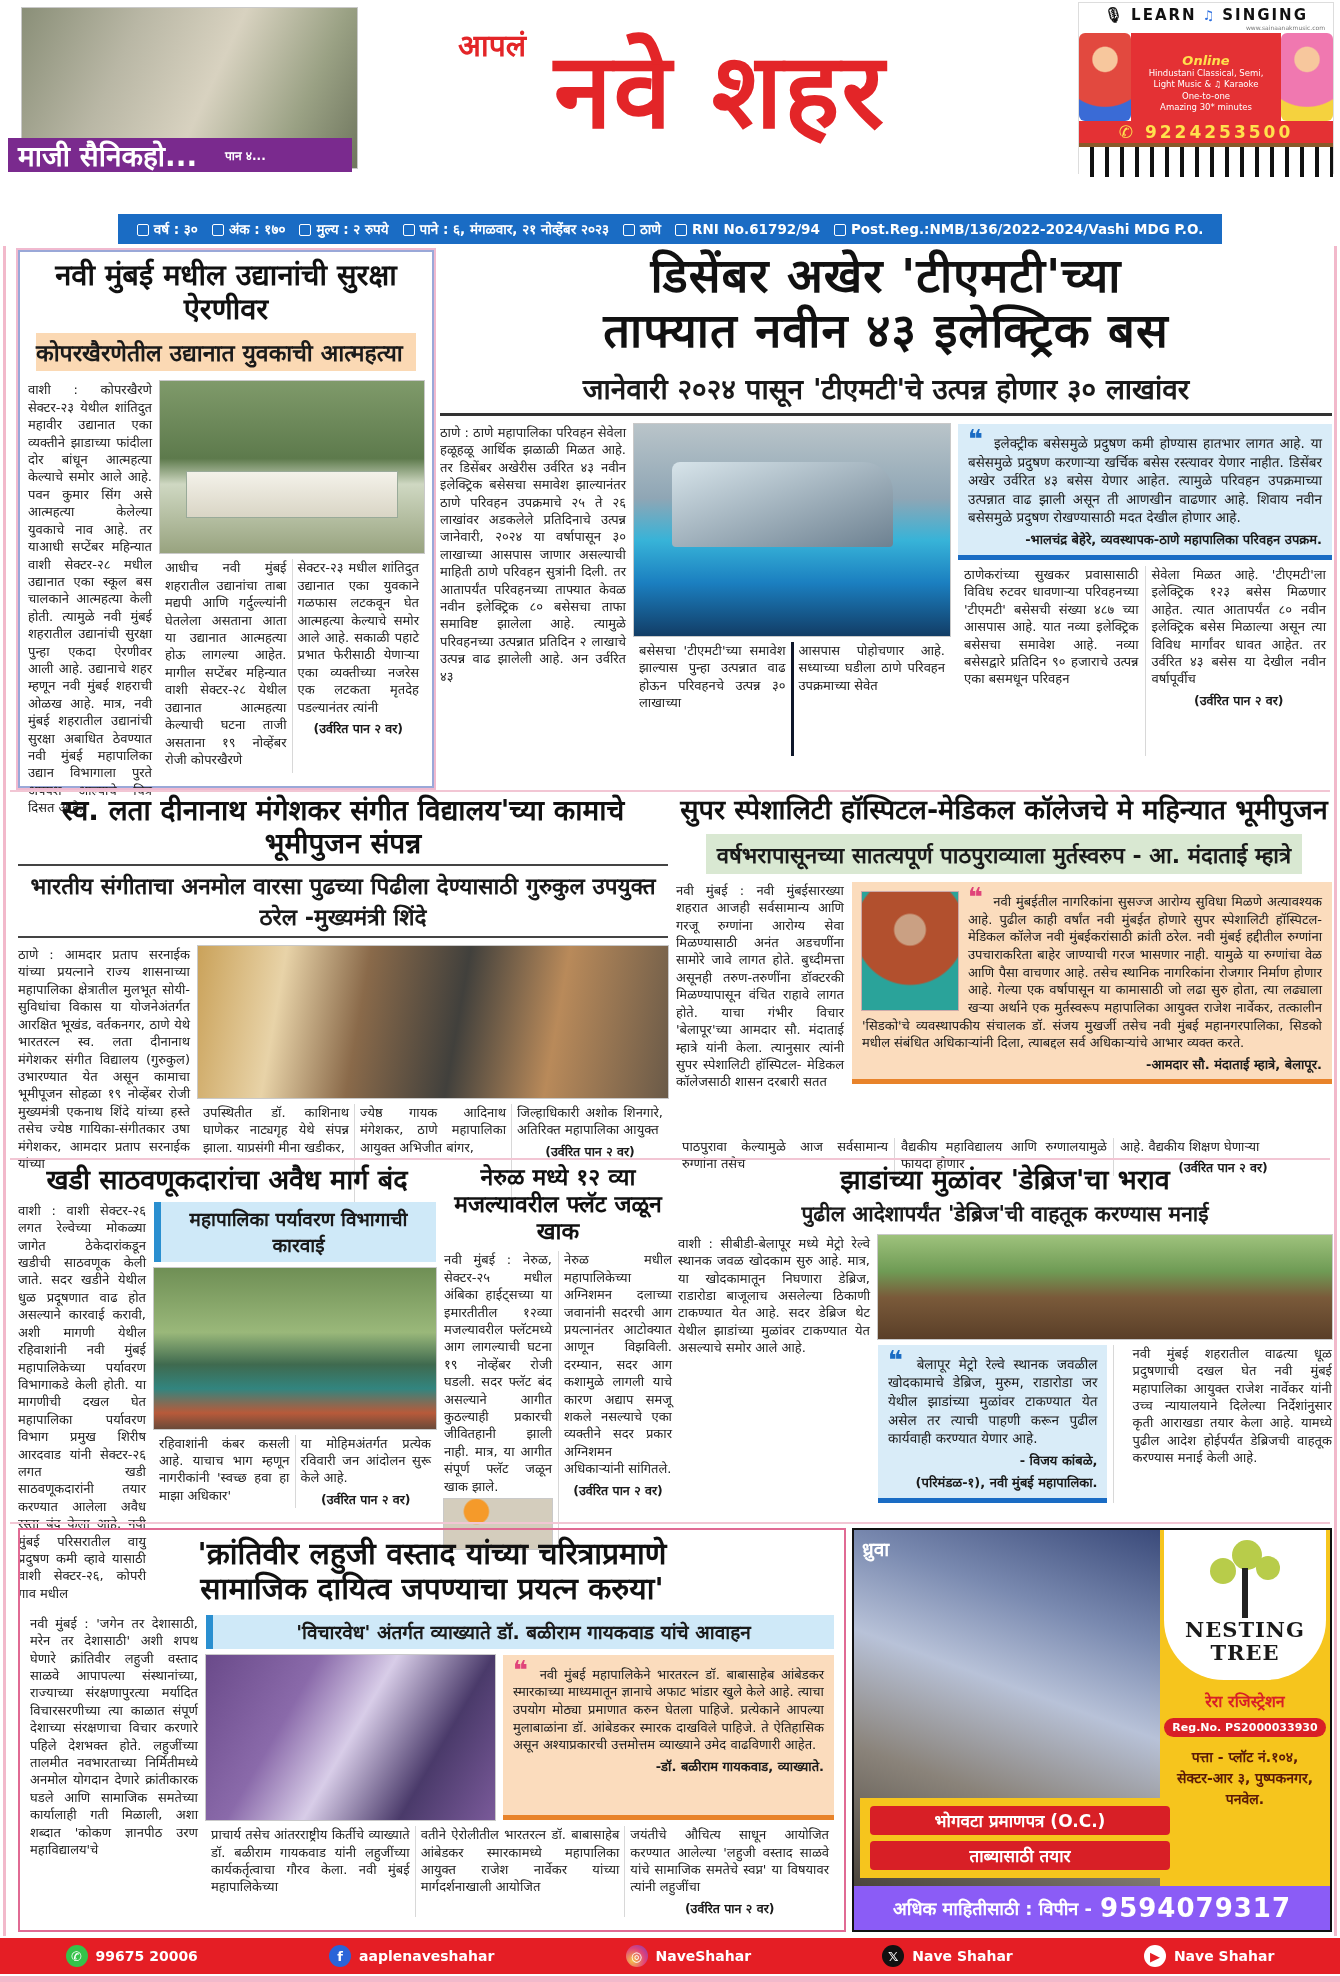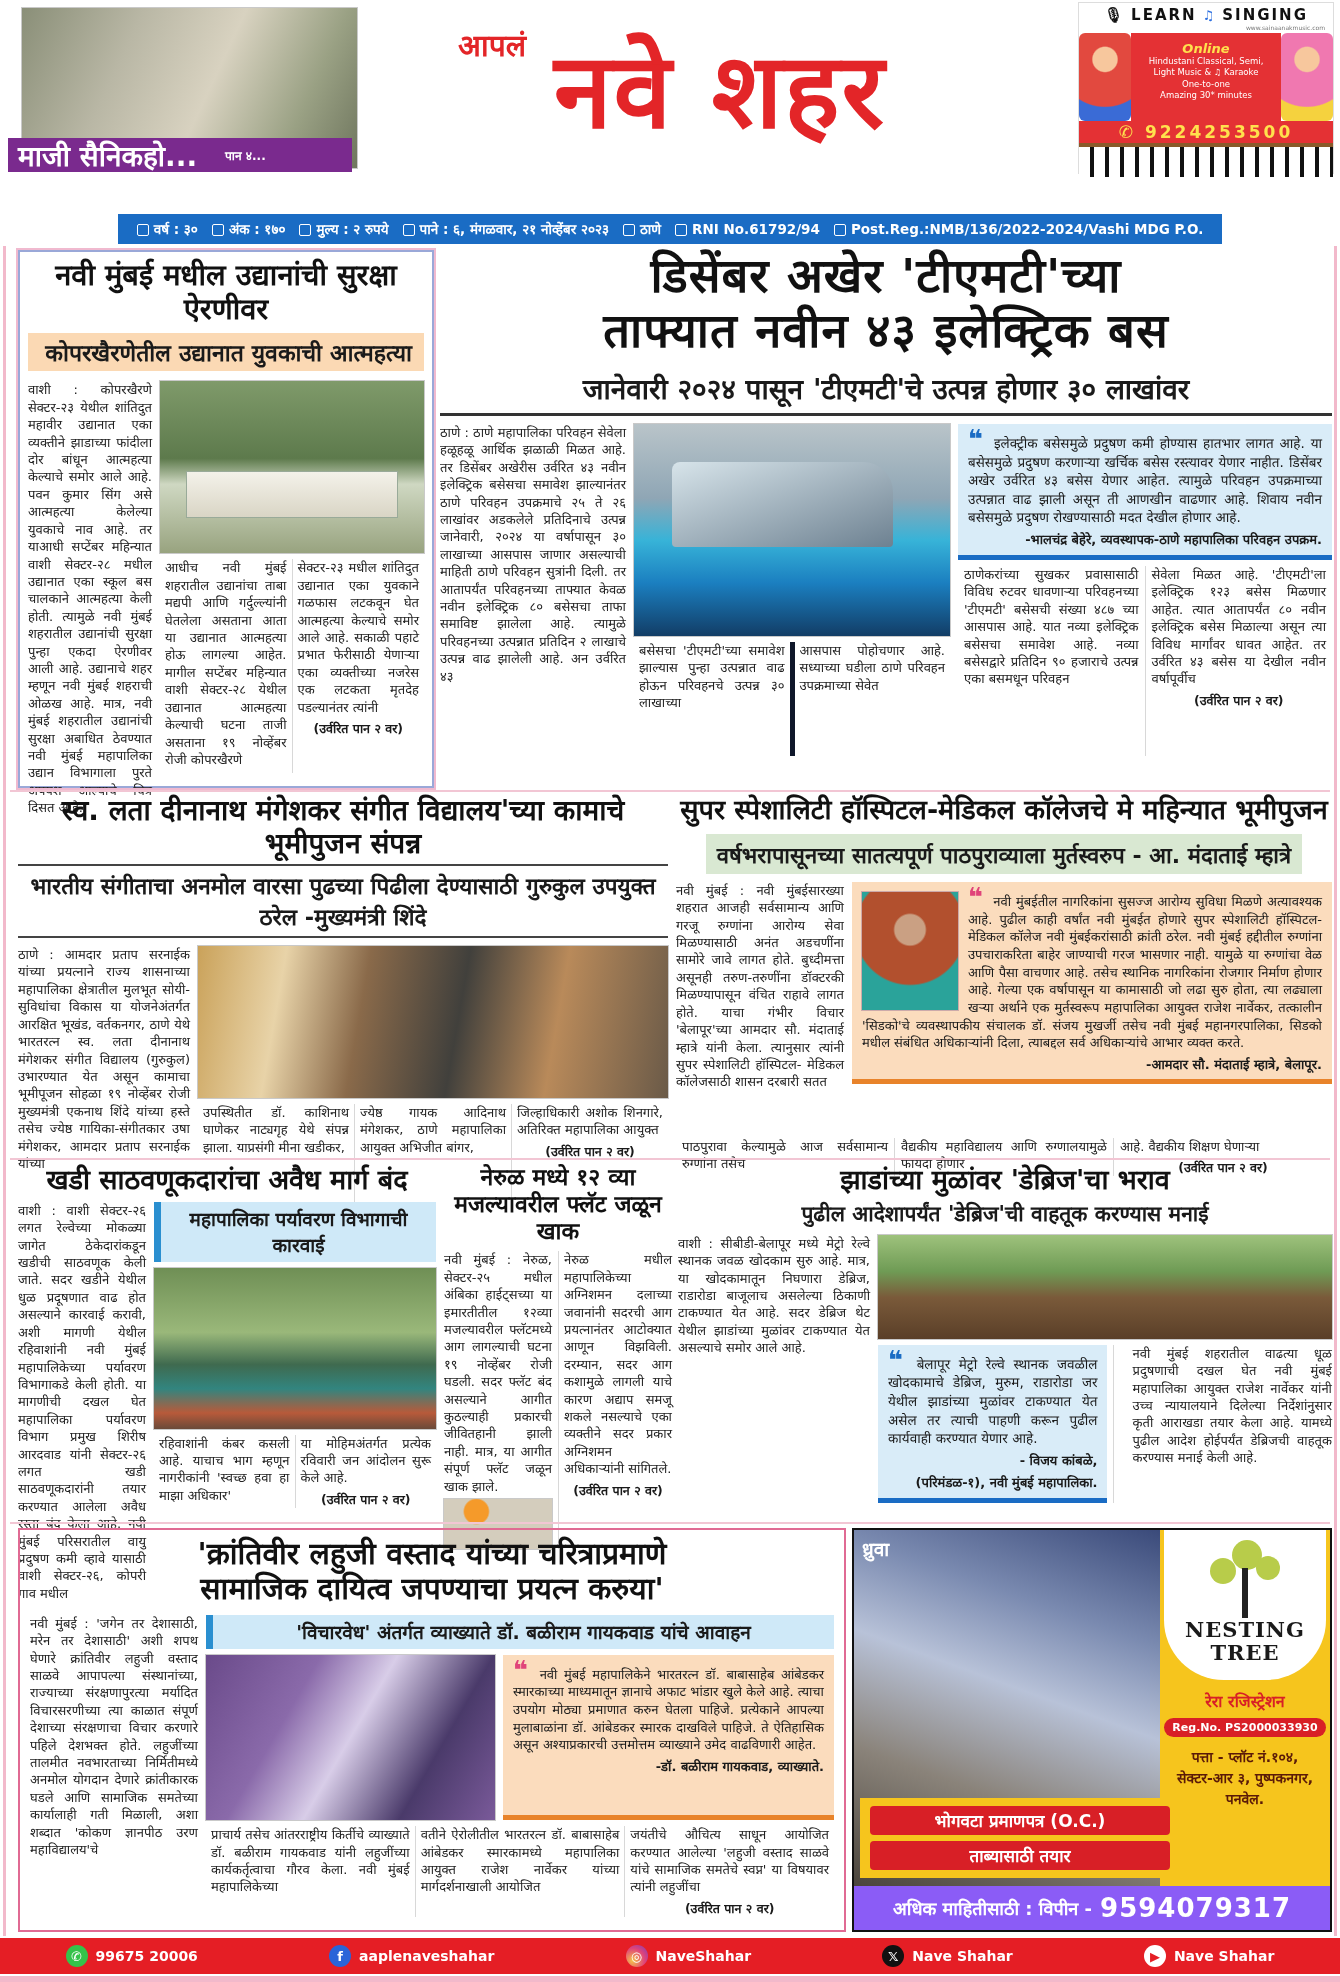--- a/index.html
+++ b/index.html
@@ -24,21 +24,21 @@
   .sing-ad{position:absolute;left:1078px;top:2px;width:254px;height:170px;background:#fff;
       border:1px solid #ddd;font-size:10px;}
   .sing-head{display:flex;justify-content:center;align-items:center;gap:6px;
       font-weight:bold;font-size:15px;letter-spacing:2px;padding-top:3px;color:#111;}
   .sing-note{color:#2c6fe0;font-size:13px;}
   .sing-url{text-align:right;font-size:6px;color:#777;padding-right:8px;}
   .sing-mid{display:flex;height:88px;margin-top:2px;}
   .kid{width:52px;border-radius:6px;}
   .kid.boy{background:radial-gradient(circle at 50% 30%,#f7c79d 18%,#e2493f 20% 70%,#3a6bd6 72%);}
   .kid.girl{background:radial-gradient(circle at 50% 30%,#f7c79d 18%,#f078b0 20% 70%,#f5d23e 72%);}
-  .sing-red{flex:1;background:#e43134;color:#fff;text-align:center;padding:8px 3px;}
+  .sing-red{flex:1;background:#e43134;color:#fff;text-align:center;padding:20px 3px;}
   .sing-online{color:#ffe14d;font-size:13px;font-style:italic;font-weight:bold;}
   .sing-red .ln{font-size:8.5px;line-height:1.35;}
   .sing-phone{background:#e43134;color:#ffe14d;font-weight:bold;font-size:17px;
       text-align:center;letter-spacing:3px;padding:1px 0;}
   .piano{height:30px;border-top:4px solid #8a5a2a;
       background:repeating-linear-gradient(90deg,#fff 0 11px,#111 11px 15px);}
 
   
   .infobar{position:absolute;left:118px;right:118px;top:214px;height:30px;background:#1a6cc4;
       color:#fff;display:flex;align-items:center;justify-content:center;gap:14px;
@@ -50,22 +50,22 @@
   .headline{font-weight:bold;color:#111;text-align:center;line-height:1.18;}
   .body-txt{font-size:13px;line-height:1.34;text-align:justify;color:#222;}
   .cont{font-weight:bold;font-size:12.5px;text-align:center;margin-top:4px;}
   .photo{box-shadow:0 0 0 1px #c9c9c9;}
   .qmark{font-size:26px;line-height:0.6;font-weight:bold;}
 
   
   .park{position:absolute;left:18px;top:250px;width:416px;height:538px;
       border:2px solid #9aa8d8;outline:2px solid #f0b9cf;padding:6px 8px;box-sizing:border-box;}
   .park .headline{font-size:29px;}
-  .park-sub{background:#fbd9b4;font-size:23px;font-weight:bold;text-align:right;
-      margin:7px 0 10px;padding:3px 12px;}
+  .park-sub{background:#fbd9b4;font-size:23px;font-weight:bold;text-align:left;
+      margin:7px 8px 10px;padding:3px 0;}
   .park-grid{display:flex;gap:8px;height:392px;}
   .park-c1{width:124px;}
   .park-right{flex:1;display:flex;flex-direction:column;gap:6px;}
   .park-photo{height:172px;
       background:linear-gradient(180deg,#7f9a6a 0%,#5d7a4c 45%,#cfd8c2 60%,#98a37f 100%);position:relative;}
   .park-gate{position:absolute;left:10%;right:10%;top:52%;height:26%;
       background:linear-gradient(180deg,#f4f2ea,#d9d5c5);border:1px solid #9a9; }
   .park-cols{flex:1;display:flex;}
   .park-cols>div{flex:1;padding:0 5px;}
   .park-cols>div+div{border-left:1px solid #d8d8d8;}
@@ -77,21 +77,21 @@
       border-bottom:3px solid #333;}
   .tmt-body{display:flex;gap:8px;margin-top:8px;height:332px;}
   .tmt-c1{width:186px;}
   .tmt-mid{width:316px;display:flex;flex-direction:column;gap:6px;}
   .bus-photo{height:212px;position:relative;
       background:linear-gradient(180deg,#b9c4c9 0%,#8fa6b5 35%,#37b3d8 55%,#1b7fc0 75%,#123d66 100%);}
   .bus-shield{position:absolute;left:12%;right:18%;top:18%;height:40%;
       background:linear-gradient(160deg,#d7e4ea,#6d8191);border-radius:8px 30px 4px 4px;}
   .tmt-mid-cols{flex:1;display:flex;}
   .tmt-mid-cols>div{flex:1;padding:0 5px;}
-  .tmt-mid-cols>div+div{border-left:5px solid #0f172a;}
+  .tmt-mid-cols>div+div{border-left:3px solid #0f172a;}
   .tmt-right{flex:1;display:flex;flex-direction:column;gap:6px;}
   .quote-blue{background:#d9ecf8;border-bottom:5px solid #1a6cc4;padding:8px 10px 6px;
       font-size:13.5px;line-height:1.38;text-align:justify;}
   .quote-blue .qmark{color:#1a6cc4;}
   .q-by{font-weight:bold;text-align:right;margin-top:4px;font-size:13px;}
   .tmt-right-cols{flex:1;display:flex;}
   .tmt-right-cols>div{flex:1;padding:0 6px;}
   .tmt-right-cols>div+div{border-left:1px solid #d8d8d8;}
 
   

